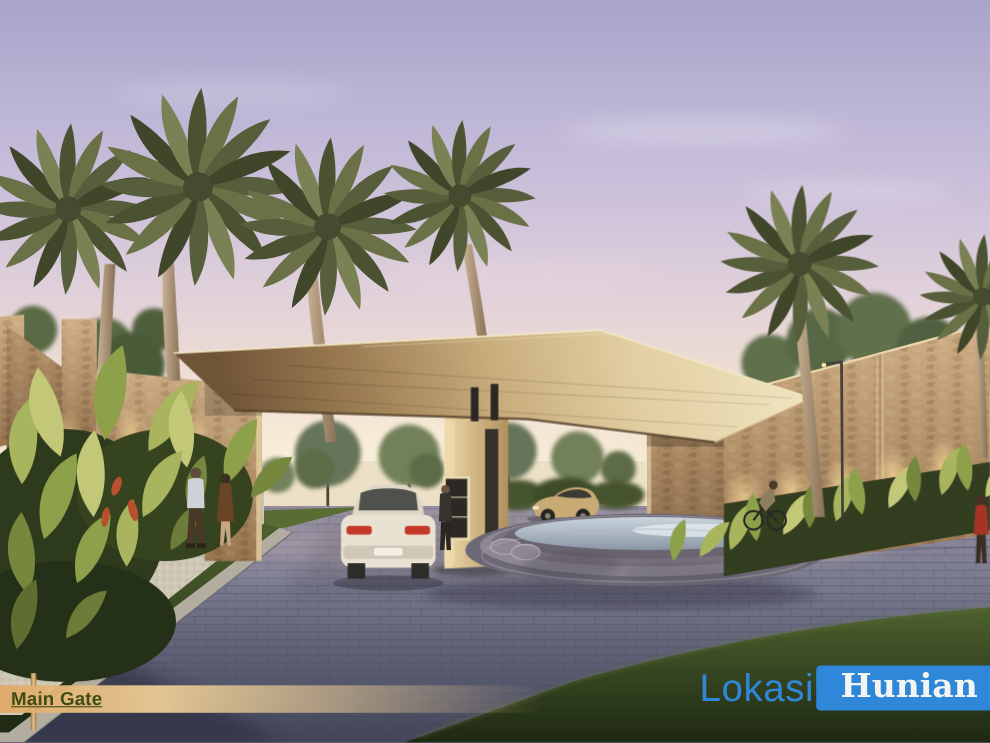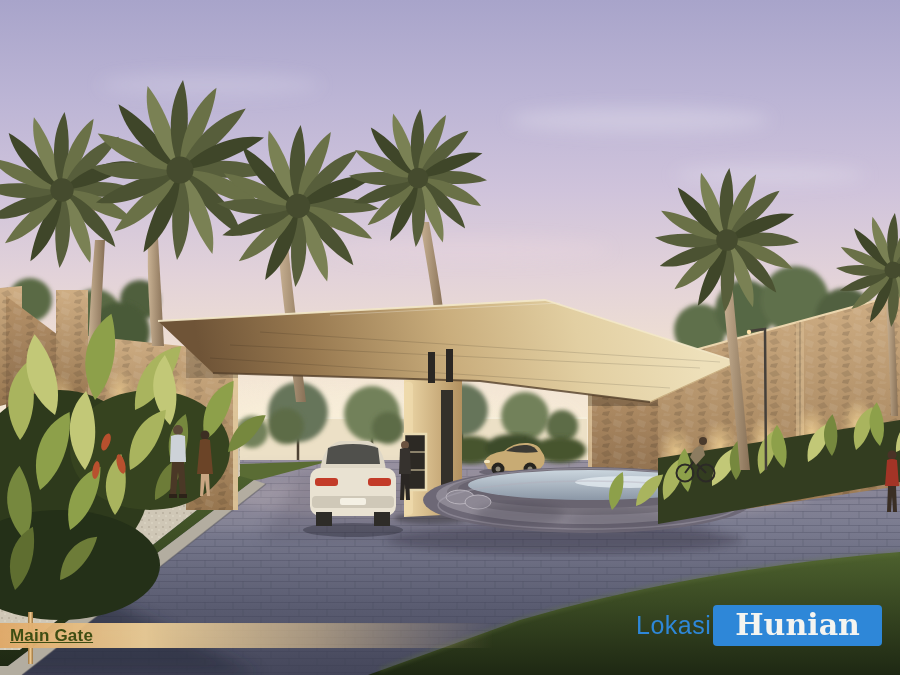--- a/index.html
+++ b/index.html
@@ -10,21 +10,21 @@
   #gold-tick{position:absolute;left:28px;top:612px;width:5px;height:52px;z-index:5;
     background:linear-gradient(90deg,#9c733c,#ecc78e 50%,#9c733c);}
   #gate-banner{position:absolute;left:0;top:623px;width:520px;height:25px;z-index:6;
     background:linear-gradient(90deg,rgba(223,169,104,.97) 0%,rgba(236,205,150,.95) 28%,
                rgba(236,205,150,.55) 60%,rgba(236,205,150,0) 95%);}
   #gate-banner .label{display:block;padding-left:10px;line-height:25px;
     font-size:17px;font-weight:bold;color:var(--banner-text,#3e4d13);letter-spacing:.2px;text-decoration:underline;}
   
   #watermark{position:absolute;left:636px;top:604px;height:43px;z-index:7;
     display:flex;align-items:center;}
-  #watermark .prefix{font-size:25px;color:var(--wm-blue,#2e87d8);letter-spacing:.5px;
+  #watermark .prefix{font-size:35px;color:var(--wm-blue,#2e87d8);letter-spacing:.5px;
     font-family:"Liberation Sans",sans-serif;}
   #watermark .suffix-box{margin-left:2px;background:var(--wm-blue,#2e8cd9);
     border-radius:4px;padding:2px 22px 4px;}
   #watermark .suffix{font-family:"DejaVu Serif",serif;font-weight:bold;
     font-size:30px;color:#f4f4f0;}
 </style>
 </head>
 <body>
 
 <div id="stage" style="--wm-blue: #2e87d8; --banner-text: #3e4d13;">

